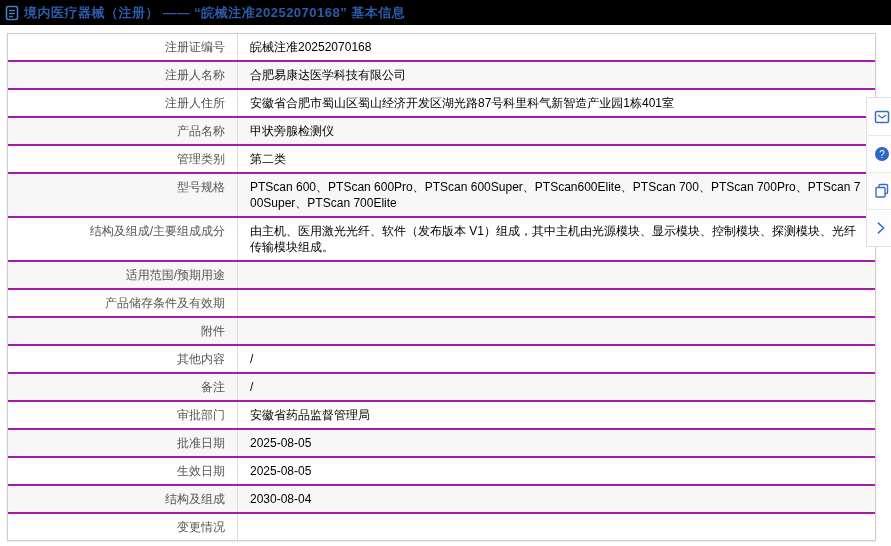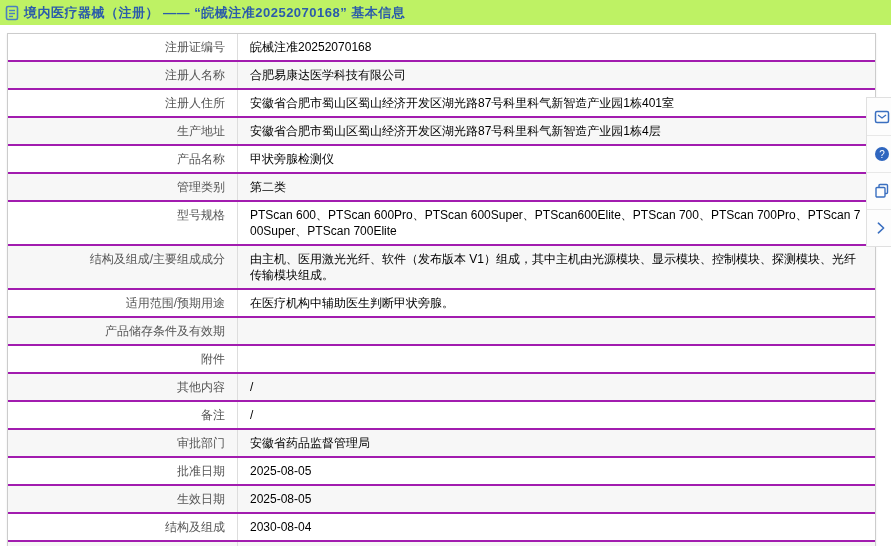--- a/index.html
+++ b/index.html
@@ -1,20 +1,20 @@
 <!DOCTYPE html>
 <html><head>
 <meta charset="utf-8">
 <style>
   * { margin:0; padding:0; box-sizing:border-box; }
   html,body { width:891px; height:546px; background:#fff; overflow:hidden;
     font-family:"Liberation Sans","DejaVu Sans",sans-serif; }
 
   
-  .topbar { height:25px; background:#bef264; display:flex; align-items:center;
+  .topbar { height:25px; background:#000000; display:flex; align-items:center;
     padding-left:4px; }
   .doc-icon { display:inline-flex; width:16px; height:16px; margin-right:4px; }
   .page-title { color:#2b5caa; font-size:13px; font-weight:bold; letter-spacing:.5px; }
 
   
   .info-table { margin:8px 15px 0 7px; width:869px; border:1px solid #ccc;
     background:#fff; box-shadow:0 1px 2px rgba(0,0,0,.08); }
   .row { display:flex; }
   .row + .row { border-top:2px solid #a21caf; }
   .row:nth-child(even) { background:#f7f7f7; }
@@ -61,26 +61,20 @@
       <div class="cell value">合肥易康达医学科技有限公司</div>
     </div>
   <div class="row">
       <div class="cell label">
         <span>注册人住所</span>
       </div>
       <div class="cell value">安徽省合肥市蜀山区蜀山经济开发区湖光路87号科里科气新智造产业园1栋401室</div>
     </div>
   <div class="row">
       <div class="cell label">
-        <span>生产地址</span>
-      </div>
-      <div class="cell value">安徽省合肥市蜀山区蜀山经济开发区湖光路87号科里科气新智造产业园1栋4层</div>
-    </div>
-  <div class="row">
-      <div class="cell label">
         <span>产品名称</span>
       </div>
       <div class="cell value">甲状旁腺检测仪</div>
     </div>
   <div class="row">
       <div class="cell label">
         <span>管理类别</span>
       </div>
       <div class="cell value">第二类</div>
     </div>
@@ -93,21 +87,20 @@
   <div class="row">
       <div class="cell label">
         <span>结构及组成/主要组成成分</span>
       </div>
       <div class="cell value">由主机、医用激光光纤、软件（发布版本 V1）组成，其中主机由光源模块、显示模块、控制模块、探测模块、光纤传输模块组成。</div>
     </div>
   <div class="row">
       <div class="cell label">
         <span>适用范围/预期用途</span>
       </div>
-      <div class="cell value">在医疗机构中辅助医生判断甲状旁腺。</div>
     </div>
   <div class="row">
       <div class="cell label">
         <span>产品储存条件及有效期</span>
       </div>
       <div class="cell value"></div>
     </div>
   <div class="row">
       <div class="cell label">
         <span>附件</span>

